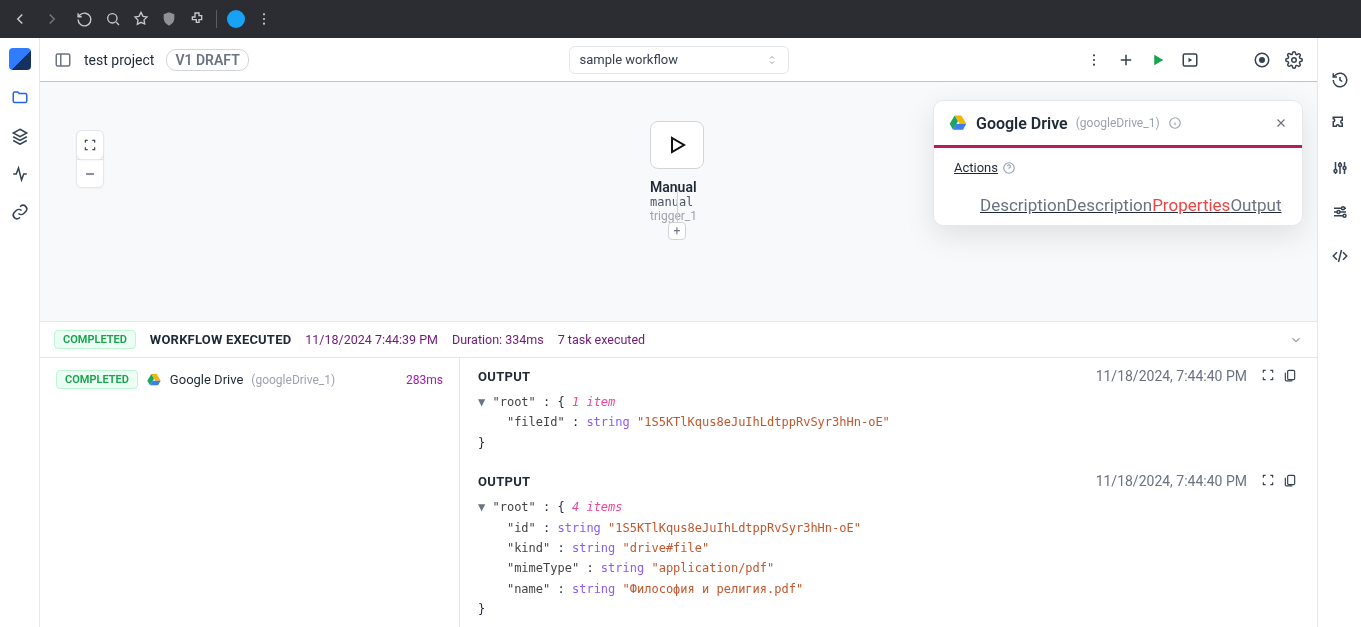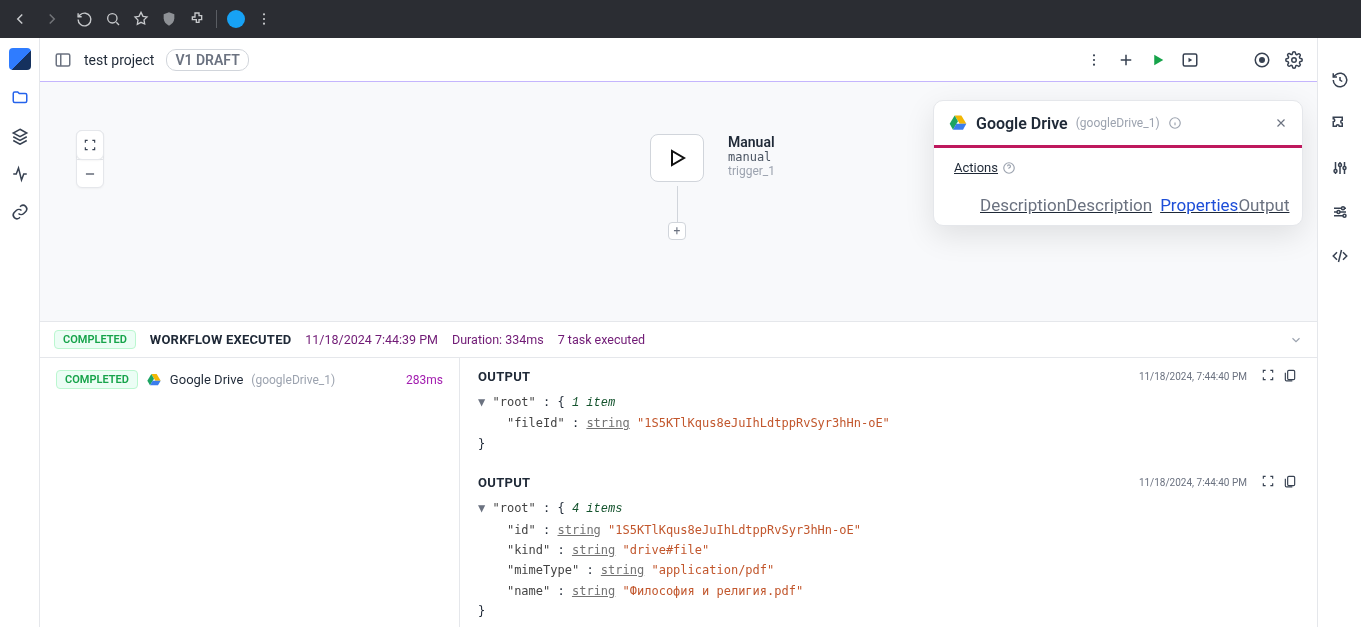--- a/index.html
+++ b/index.html
@@ -34,21 +34,21 @@
 .topbar .right { margin-left:auto; display:flex; align-items:center; gap:14px; }
 .topbar .right .ico { width:18px; height:18px; color:#374151; display:flex; align-items:center; justify-content:center; }
 .topbar .right .ico.green { color:#16a34a; }
 
 .canvas { flex:1; background:#f8f9fb; position:relative; overflow:hidden; }
 .zoom { position:absolute; left:18px; top:24px; border:1px solid #e5e7eb; background:#fff; border-radius:6px; width:28px; box-shadow:0 1px 2px rgba(0,0,0,0.04); }
 .zoom div { height:28px; display:flex; align-items:center; justify-content:center; color:#374151; }
 .zoom div + div { border-top:1px solid #e5e7eb; }
 .zoom-wrap { position:absolute; left:18px; top:24px; display:flex; flex-direction:column; gap:10px; }
 
-.node { position:absolute; left:610px; top:52px; display:flex; gap:24px; align-items:flex-start; }
+.node { position:absolute; left:610px; top:39px; display:flex; gap:10px; align-items:flex-start;flex-direction:column; }
 .node .box { width:54px; height:48px; background:#fff; border:1px solid #d1d5db; border-radius:8px; display:flex; align-items:center; justify-content:center; }
 .node .meta .title { font-weight:600; font-size:14px; }
 .node .meta .sub { font-family: ui-monospace, Menlo, Consolas, monospace; font-size:12px; color:#4b5563; }
 .node .meta .id { font-size:12px; color:#9ca3af; }
 .node-stub { position:absolute; left:637px; top:104px; width:1px; height:36px; background:#d1d5db; }
 .node-add { position:absolute; left:628px; top:140px; width:18px; height:18px; border:1px solid #d1d5db; border-radius:4px; background:#fff; display:flex; align-items:center; justify-content:center; color:#6b7280; font-size:12px; }
 
 .side-panel { position:absolute; right:14px; top:18px; width:370px; background:#fff; border:1px solid #e5e7eb; border-radius:10px; box-shadow:0 10px 30px rgba(0,0,0,0.10); }
 .side-panel .hdr { display:flex; align-items:center; padding:12px 14px; gap:8px; }
 .side-panel .drive-ico { width:20px; height:20px; }
@@ -56,45 +56,45 @@
 .side-panel .hdr .code { color:#9ca3af; font-size:12px; }
 .side-panel .hdr .info { color:#9ca3af; width:14px; height:14px; }
 .side-panel .hdr .close { margin-left:auto; color:#6b7280; }
 .side-panel .body { padding: 0 14px 0 20px; border-top:3px solid #be185d;text-decoration:underline; }
 .side-panel .lbl { display:flex; align-items:center; gap:4px; font-size:13px; margin:12px 0 6px; }
 .side-panel .lbl .q { width:14px; height:14px; color:#9ca3af; }
 .side-panel .select { height:32px; background:#f3f4f6; border-radius:6px; display:flex; align-items:center; padding:0 10px; color:#374151; font-size:13px; }
 .side-panel .select .chev { margin-left:auto; color:#9ca3af; }
 .side-panel .tabs { display:flex; justify-content:space-between; padding:14px 26px 10px 26px; }
 .side-panel .tabs .tab { color:#6b7280; font-size:17px; }
-.side-panel .tabs .tab.active { color:#1d4ed8;margin-left:8px; }
+.side-panel .tabs .tab.active { color:#ef4444; }
 
 .exec-bar { height:36px; border-top:1px solid #e5e7eb; background:#fff; display:flex; align-items:center; padding:0 14px; gap:14px; font-size:12.5px; }
 .badge { font-size:11px; font-weight:600; color:#16a34a; background:#ecfdf5; border:1px solid #bbf7d0; border-radius:4px; padding:2px 8px; }
 .exec-bar .title { font-weight:700; font-size:13px; letter-spacing:.2px; }
 .exec-bar .muted { color:#701a75; }
 .exec-bar .chev { margin-left:auto; color:#9ca3af; }
 
 .bottom { height:270px; border-top:1px solid #e5e7eb; display:flex; }
 .task-col { width:420px; border-right:1px solid #e5e7eb; padding:12px 16px; }
 .task-row { display:flex; align-items:center; gap:8px; }
 .task-row .dur { margin-left:auto; color:#a21caf; font-size:12px; }
 .task-row .code { color:#9ca3af; font-size:12px; }
 .io-col { flex:1; padding:10px 18px 10px 18px; overflow:auto; }
 .io-block { margin-bottom:20px; }
 .io-head { display:flex; align-items:center; }
 .io-head .label { font-weight:700; letter-spacing:.3px; }
-.io-head .ts { margin-left:auto; color:#6b7280; font-size:10px; margin-right:8px; }
+.io-head .ts { margin-left:auto; color:#6b7280; font-size:14px; margin-right:8px; }
 .io-head .ico { width:16px; height:16px; color:#374151; margin-left:6px; }
 pre.json { font-family: ui-monospace, Menlo, Consolas, monospace; font-size:12px; line-height:1.7; margin-top:8px; white-space:pre; }
 pre.json .key { color:#444; }
 pre.json .caret { color:#6b7280; }
-pre.json .type { color:#737373;text-decoration:underline; }
+pre.json .type { color:#8b5cf6; }
 pre.json .str { color:#c2572d; }
-pre.json .cmt { color:#14532d; font-style:italic;font-family:Liberation Mono, monospace; }
+pre.json .cmt { color:#ec4899; font-style:italic; }
 
 svg { display:block; }
 </style>
 </head>
 <body>
 
 <div class="browser-bar">
   <div class="nav-icon">
       <svg width="18" height="18" viewBox="0 0 24 24" fill="none" stroke="currentColor" stroke-width="2">
         <path d="M15 18l-6-6 6-6"></path>
@@ -177,20 +177,26 @@
   <div class="main">
     <div class="topbar">
       <div class="panel-toggle">
           <svg width="18" height="18" viewBox="0 0 24 24" fill="none" stroke="currentColor" stroke-width="2">
             <rect x="3" y="4" width="18" height="16" rx="2"></rect>
             <path d="M9 4v16"></path>
           </svg>
         </div>
       <span class="proj">test project</span>
       <span class="version-chip">V1 DRAFT</span>
+      <div class="center-drop">
+        <span class="label">sample workflow</span>
+        <svg width="12" height="12" viewBox="0 0 24 24" fill="none" stroke="#9ca3af" stroke-width="2">
+            <path d="M8 9l4-4 4 4M8 15l4 4 4-4"></path>
+          </svg>
+      </div>
       <div class="right">
         <div class="ico">
             <svg width="16" height="16" viewBox="0 0 24 24" fill="currentColor">
               <circle cx="12" cy="5" r="1.6"></circle>
               <circle cx="12" cy="12" r="1.6"></circle>
               <circle cx="12" cy="19" r="1.6"></circle>
             </svg>
           </div>
         <div class="ico">
             <svg width="18" height="18" viewBox="0 0 24 24" fill="none" stroke="currentColor" stroke-width="2">

